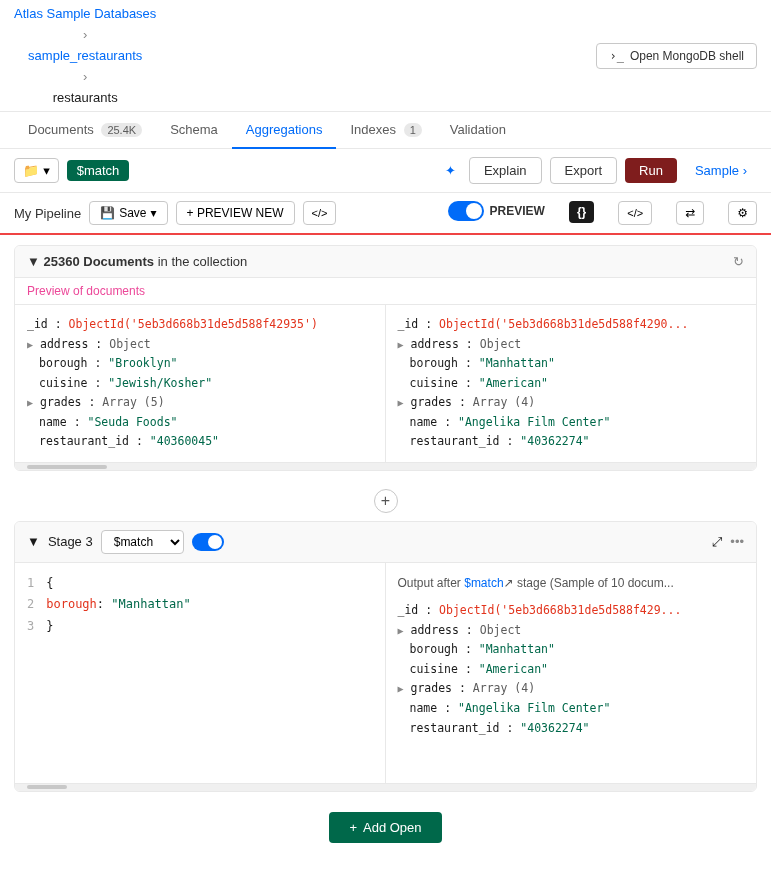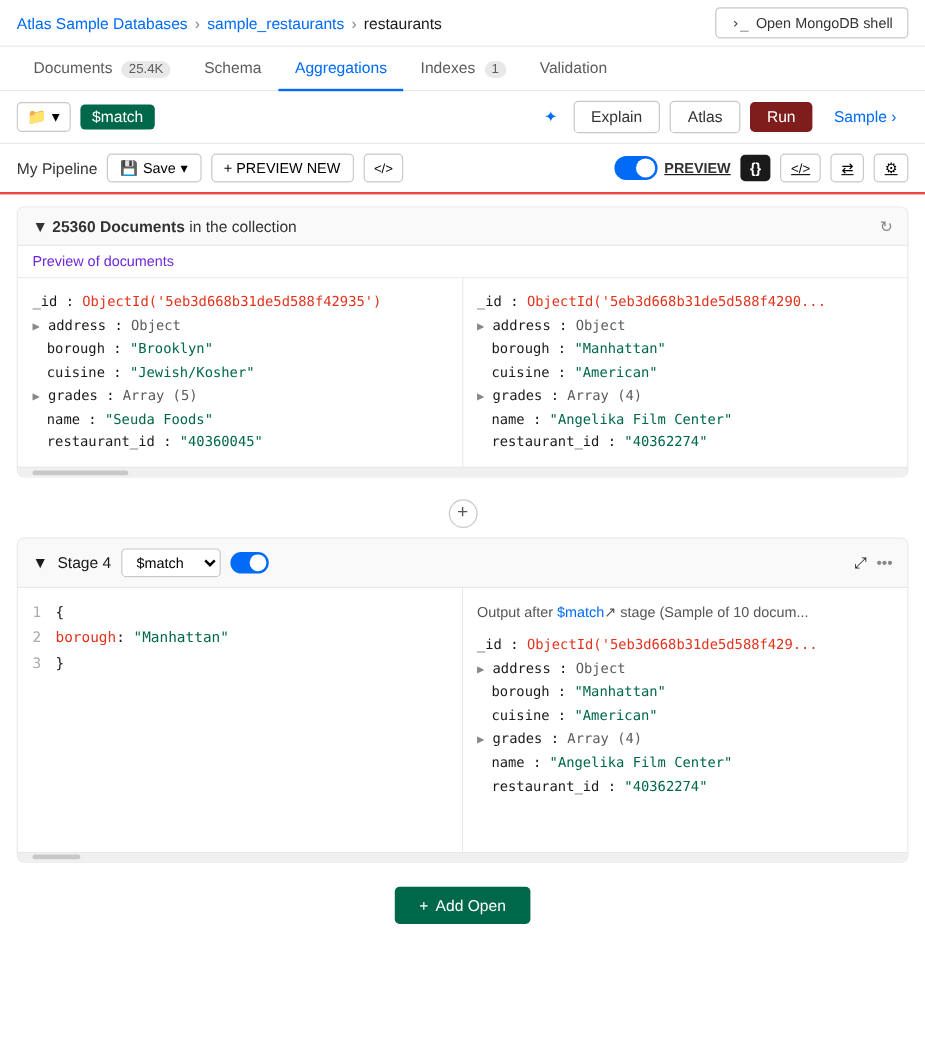--- a/index.html
+++ b/index.html
@@ -19,20 +19,21 @@
       justify-content: space-between;
       padding: 6px 14px;
       border-bottom: 1px solid #e8e8e8;
       background: #fff;
     }
     .breadcrumb {
       display: flex;
       align-items: center;
       gap: 6px;
       font-size: 13px;
+      flex-direction: column;
     }
     .breadcrumb-item { color: #016BF8; cursor: pointer; }
     .breadcrumb-item:last-child { color: #1a1a1a; cursor: default; }
     .breadcrumb-sep { color: #888; }
 
     .open-shell-btn {
       display: flex;
       align-items: center;
       gap: 6px;
       padding: 5px 12px;
@@ -170,21 +171,21 @@
       font-size: 12px;
     }
     .code-btn {
       padding: 4px 8px;
       border: 1px solid #c8c8c8;
       border-radius: 4px;
       background: #fff;
       cursor: pointer;
       font-size: 12px;
     }
-    .pipeline-right { display: flex; align-items: center; gap: 8px; text-decoration: underline; }
+    .pipeline-right { display: flex; align-items: flex-start; gap: 24px; }
     .toggle-switch {
       display: flex;
       align-items: center;
       gap: 6px;
     }
     .toggle {
       width: 36px;
       height: 20px;
       background: #016BF8;
       border-radius: 10px;
@@ -242,21 +243,21 @@
       justify-content: space-between;
       padding: 8px 12px;
       background: #f9f9f9;
       border-bottom: 1px solid #e8e8e8;
     }
     .docs-title { font-size: 13px; color: #333; }
     .docs-title strong { font-weight: 600; }
     .docs-subheader {
       padding: 6px 12px;
       font-size: 12px;
-      color: #6d28d9;
+      color: #ec4899;
       border-bottom: 1px solid #e8e8e8;
       background: #fff;
     }
     .docs-content {
       display: grid;
       grid-template-columns: 1fr 1fr;
       background: #fff;
     }
     .doc-card {
       padding: 10px 12px;
@@ -456,21 +457,21 @@
 <div class="toolbar">
   <button class="folder-btn">
     <span>📁</span>
     <span>▾</span>
   </button>
   <span class="stage-tag">$match</span>
   <div class="toolbar-spacer"></div>
   <div class="toolbar-right">
     <span class="btn-icon">✦</span>
     <button class="btn-outline">Explain</button>
-    <button class="btn-outline">Atlas</button>
+    <button class="btn-outline">Export</button>
     <button class="btn-primary">Run</button>
     <button class="btn-options">
       <span>Sample</span>
       <span>›</span>
     </button>
   </div>
 </div>
 
 <div class="pipeline-row">
   <div class="pipeline-left">
@@ -575,21 +576,21 @@
 </div>
 
 <div class="add-stage-row">
   <div class="add-stage-circle">+</div>
 </div>
 
 <div class="stage-panel">
   <div class="stage-header">
     <div class="stage-header-left">
       <span class="expand-icon">▼</span>
-      <span>Stage 4</span>
+      <span>Stage 3</span>
       <select class="stage-select">
         <option>$match</option>
         <option>$group</option>
         <option>$project</option>
         <option>$sort</option>
         <option>$limit</option>
         <option>$lookup</option>
         <option>$unwind</option>
       </select>
       <div class="toggle-small"></div>

